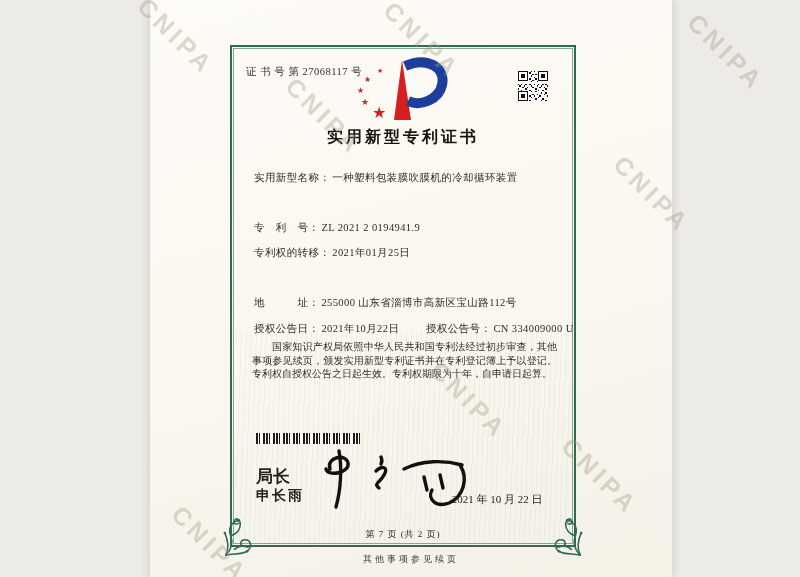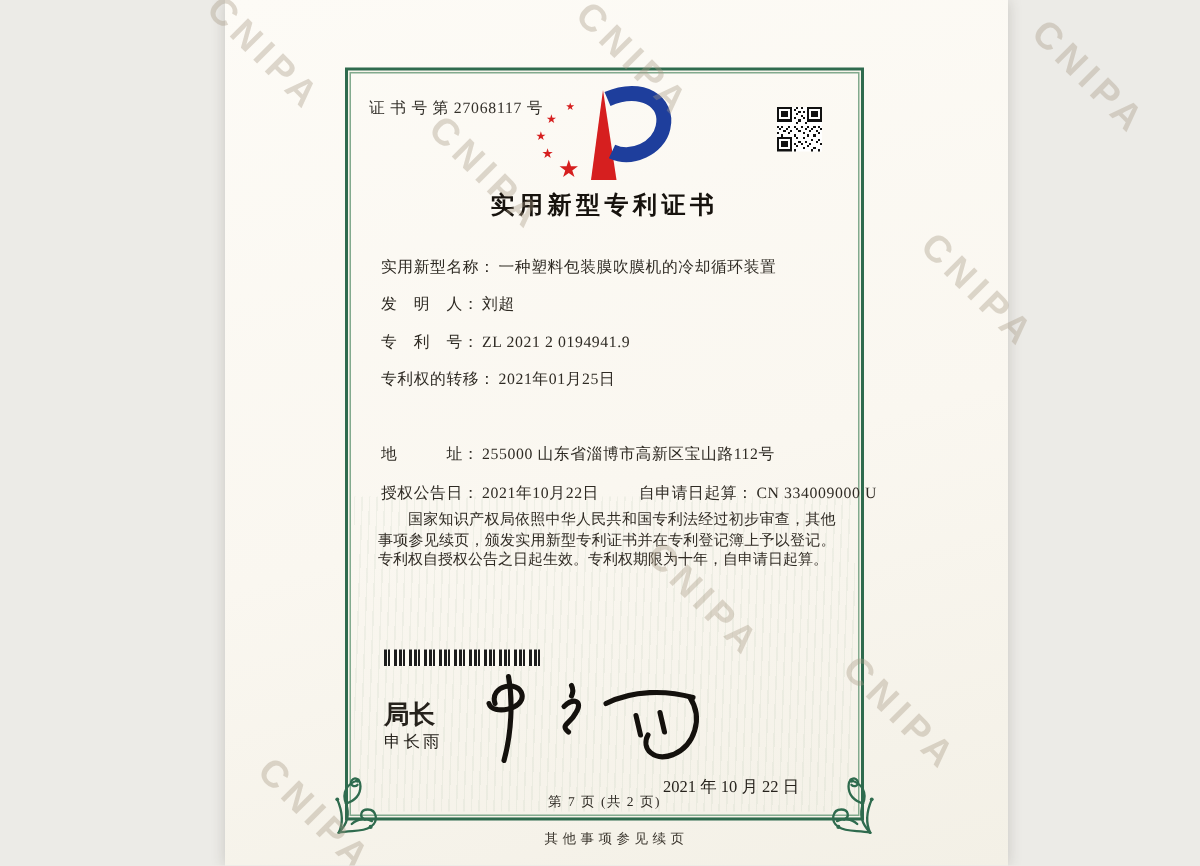--- a/index.html
+++ b/index.html
@@ -61,23 +61,23 @@
   
   .paras{position:absolute;left:20px;right:17px;top:293px;font-size:10px;line-height:13.5px;
          text-align:justify;color:#302b24;}
   .paras p{margin:0;text-indent:2em;}
   
   .barcode{
     position:absolute;left:24px;top:386px;width:104px;height:11px;
     background:repeating-linear-gradient(90deg,#1d1d1d 0 2px,#fdfbf4 2px 3px,#1d1d1d 3px 4px,#fdfbf4 4px 7px,#1d1d1d 7px 9px,#fdfbf4 9px 10px);
   }
   .signer-title{position:absolute;left:24px;top:418px;font-size:17px;font-weight:600;color:#26221c;}
-  .signer-name{position:absolute;left:24px;top:440px;font-size:11px;font-weight:400;letter-spacing:2px;color:#26221c;}
+  .signer-name{position:absolute;left:24px;top:440px;font-size:14px;font-weight:700;letter-spacing:2px;color:#26221c;}
   .signature{position:absolute;left:80px;top:398px;width:170px;height:68px;}
-  .issue-date{position:absolute;left:210px;top:470px;width:110px;text-align:left;font-size:11px;color:#26221c;}
+  .issue-date{position:absolute;left:210px;top:445px;width:110px;text-align:center;font-size:11px;color:#26221c;}
   .page-info{position:absolute;left:0;right:0;top:481px;text-align:center;font-size:9px;letter-spacing:1px;color:#2c2822;}
   .footer-note{position:absolute;left:0;right:0;top:553px;text-align:center;font-size:9px;letter-spacing:3px;color:#3b362e;}
 </style>
 </head>
 <body>
 
 <span class="wm wm1">CNIPA</span>
 <span class="wm wm2">CNIPA</span>
 <span class="wm wm3">CNIPA</span>
 <span class="wm wm4">CNIPA</span>
@@ -139,36 +139,33 @@
       <path fill="#ffffff" d="M1 1h5v5H1z M15 1h5v5h-5z M1 15h5v5H1z"></path>
       <path fill="#111111" d="M2 2h3v3H2z M16 2h3v3h-3z M2 16h3v3H2z"></path>
       <path fill="#111111" d="M9 0h1v1H9z M11 0h1v1h-1z M8 1h1v1H8z M10 2h1v1h-1z M12 2h1v1h-1z M9 3h1v1H9z M11 4h1v1h-1z M8 5h1v1H8z M12 5h1v1h-1z M10 6h1v1h-1z M9 7h1v1H9z M13 7h1v1h-1z M0 9h1v1H0z M2 9h1v1H2z M5 9h1v1H5z M8 9h1v1H8z M11 9h1v1h-1z M14 9h1v1h-1z M17 9h1v1h-1z M19 9h1v1h-1z M1 10h1v1H1z M4 10h1v1H4z M9 10h1v1H9z M13 10h1v1h-1z M16 10h1v1h-1z M20 10h1v1h-1z M3 11h1v1H3z M6 11h1v1H6z M10 11h1v1h-1z M15 11h1v1h-1z M18 11h1v1h-1z M0 12h1v1H0z M5 12h1v1H5z M12 12h1v1h-1z M19 12h1v1h-1z M2 13h1v1H2z M8 13h1v1H8z M14 13h1v1h-1z M17 13h1v1h-1z M9 14h1v1H9z M12 14h1v1h-1z M16 15h1v1h-1z M19 15h1v1h-1z M10 16h1v1h-1z M13 16h1v1h-1z M18 16h1v1h-1z M8 17h1v1H8z M11 17h1v1h-1z M15 17h1v1h-1z M20 17h1v1h-1z M9 18h1v1H9z M14 18h1v1h-1z M12 19h1v1h-1z M17 19h1v1h-1z M8 20h1v1H8z M16 20h1v1h-1z M19 20h1v1h-1z"></path>
     </svg>
 
     <div class="title">实用新型专利证书</div>
 
     <div class="row r0">
       <span class="lbl">实用新型名称：</span><span class="val">一种塑料包装膜吹膜机的冷却循环装置</span>
     </div>
-    <div class="row r1">
-      <span class="lbl">发　明　人：</span><span class="val">刘超</span>
-    </div>
     <div class="row r2">
       <span class="lbl">专　利　号：</span><span class="val">ZL 2021 2 0194941.9</span>
     </div>
     <div class="row r3">
       <span class="lbl">专利权的转移：</span><span class="val">2021年01月25日</span>
     </div>
     <div class="row r5">
       <span class="lbl">地　　　址：</span><span class="val">255000 山东省淄博市高新区宝山路112号</span>
     </div>
     <div class="row r6">
       <span class="lbl">授权公告日：</span><span class="val">2021年10月22日</span>
       <span class="grant2">
-        <span class="lbl">自申请日起算：</span><span class="val">CN 334009000 U</span>
+        <span class="lbl">授权公告号：</span><span class="val">CN 334009000 U</span>
       </span>
     </div>
 
     <div class="paras">
       <p>国家知识产权局依照中华人民共和国专利法经过初步审查，其他事项参见续页，颁发实用新型专利证书并在专利登记簿上予以登记。专利权自授权公告之日起生效。专利权期限为十年，自申请日起算。</p>
     </div>
 
     <div class="barcode"></div>
 
     <div class="signer-title">局长</div>

